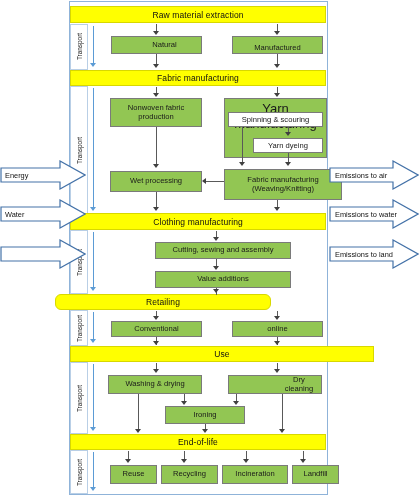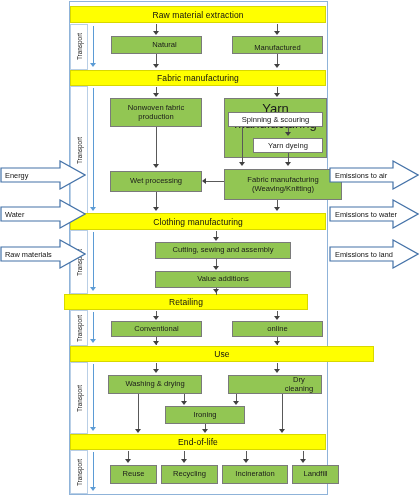--- a/index.html
+++ b/index.html
@@ -91,21 +91,21 @@
 
   <div class="band" style="left:70px;top:6px;width:256px;height:17px;">
     <span>Raw material extraction</span>
   </div>
   <div class="band" style="left:70px;top:70px;width:256px;height:16px;">
     <span>Fabric manufacturing</span>
   </div>
   <div class="band" style="left:70px;top:213px;width:256px;height:17px;">
     <span>Clothing manufacturing</span>
   </div>
-  <div class="band" style="left:64px;top:294px;width:244px;height:16px;">
+  <div class="band" style="left:55px;top:294px;width:216px;height:16px;border-radius:6px;">
     <span>Retailing</span>
   </div>
   <div class="band" style="left:70px;top:346px;width:304px;height:16px;">
     <span>Use</span>
   </div>
   <div class="band" style="left:70px;top:434px;width:256px;height:16px;">
     <span>End-of-life</span>
   </div>
 
   <div class="vline" style="left:156px;top:24px;height:8px;"></div>
@@ -269,21 +269,20 @@
   <div class="sidearrow left" style="left:0px;top:199px;width:86px;height:30px;">
     <svg width="86" height="30" viewBox="0 0 86 30">
       <polygon points="1,8 60,8 60,1 85,15 60,29 60,22 1,22" fill="#ffffff" stroke="#4472a8" stroke-width="1.2"></polygon>
     </svg>
     <div class="txt">Water</div>
   </div>
   <div class="sidearrow left" style="left:0px;top:239px;width:86px;height:30px;">
     <svg width="86" height="30" viewBox="0 0 86 30">
       <polygon points="1,8 60,8 60,1 85,15 60,29 60,22 1,22" fill="#ffffff" stroke="#4472a8" stroke-width="1.2"></polygon>
     </svg>
-    <div class="txt">Raw materials</div>
   </div>
 
   <div class="sidearrow right" style="left:329px;top:160px;width:90px;height:30px;">
     <svg width="90" height="30" viewBox="0 0 90 30">
       <polygon points="1,8 64,8 64,1 89,15 64,29 64,22 1,22" fill="#ffffff" stroke="#4472a8" stroke-width="1.2"></polygon>
     </svg>
     <div class="txt">Emissions to air</div>
   </div>
   <div class="sidearrow right" style="left:329px;top:199px;width:90px;height:30px;">
     <svg width="90" height="30" viewBox="0 0 90 30">

